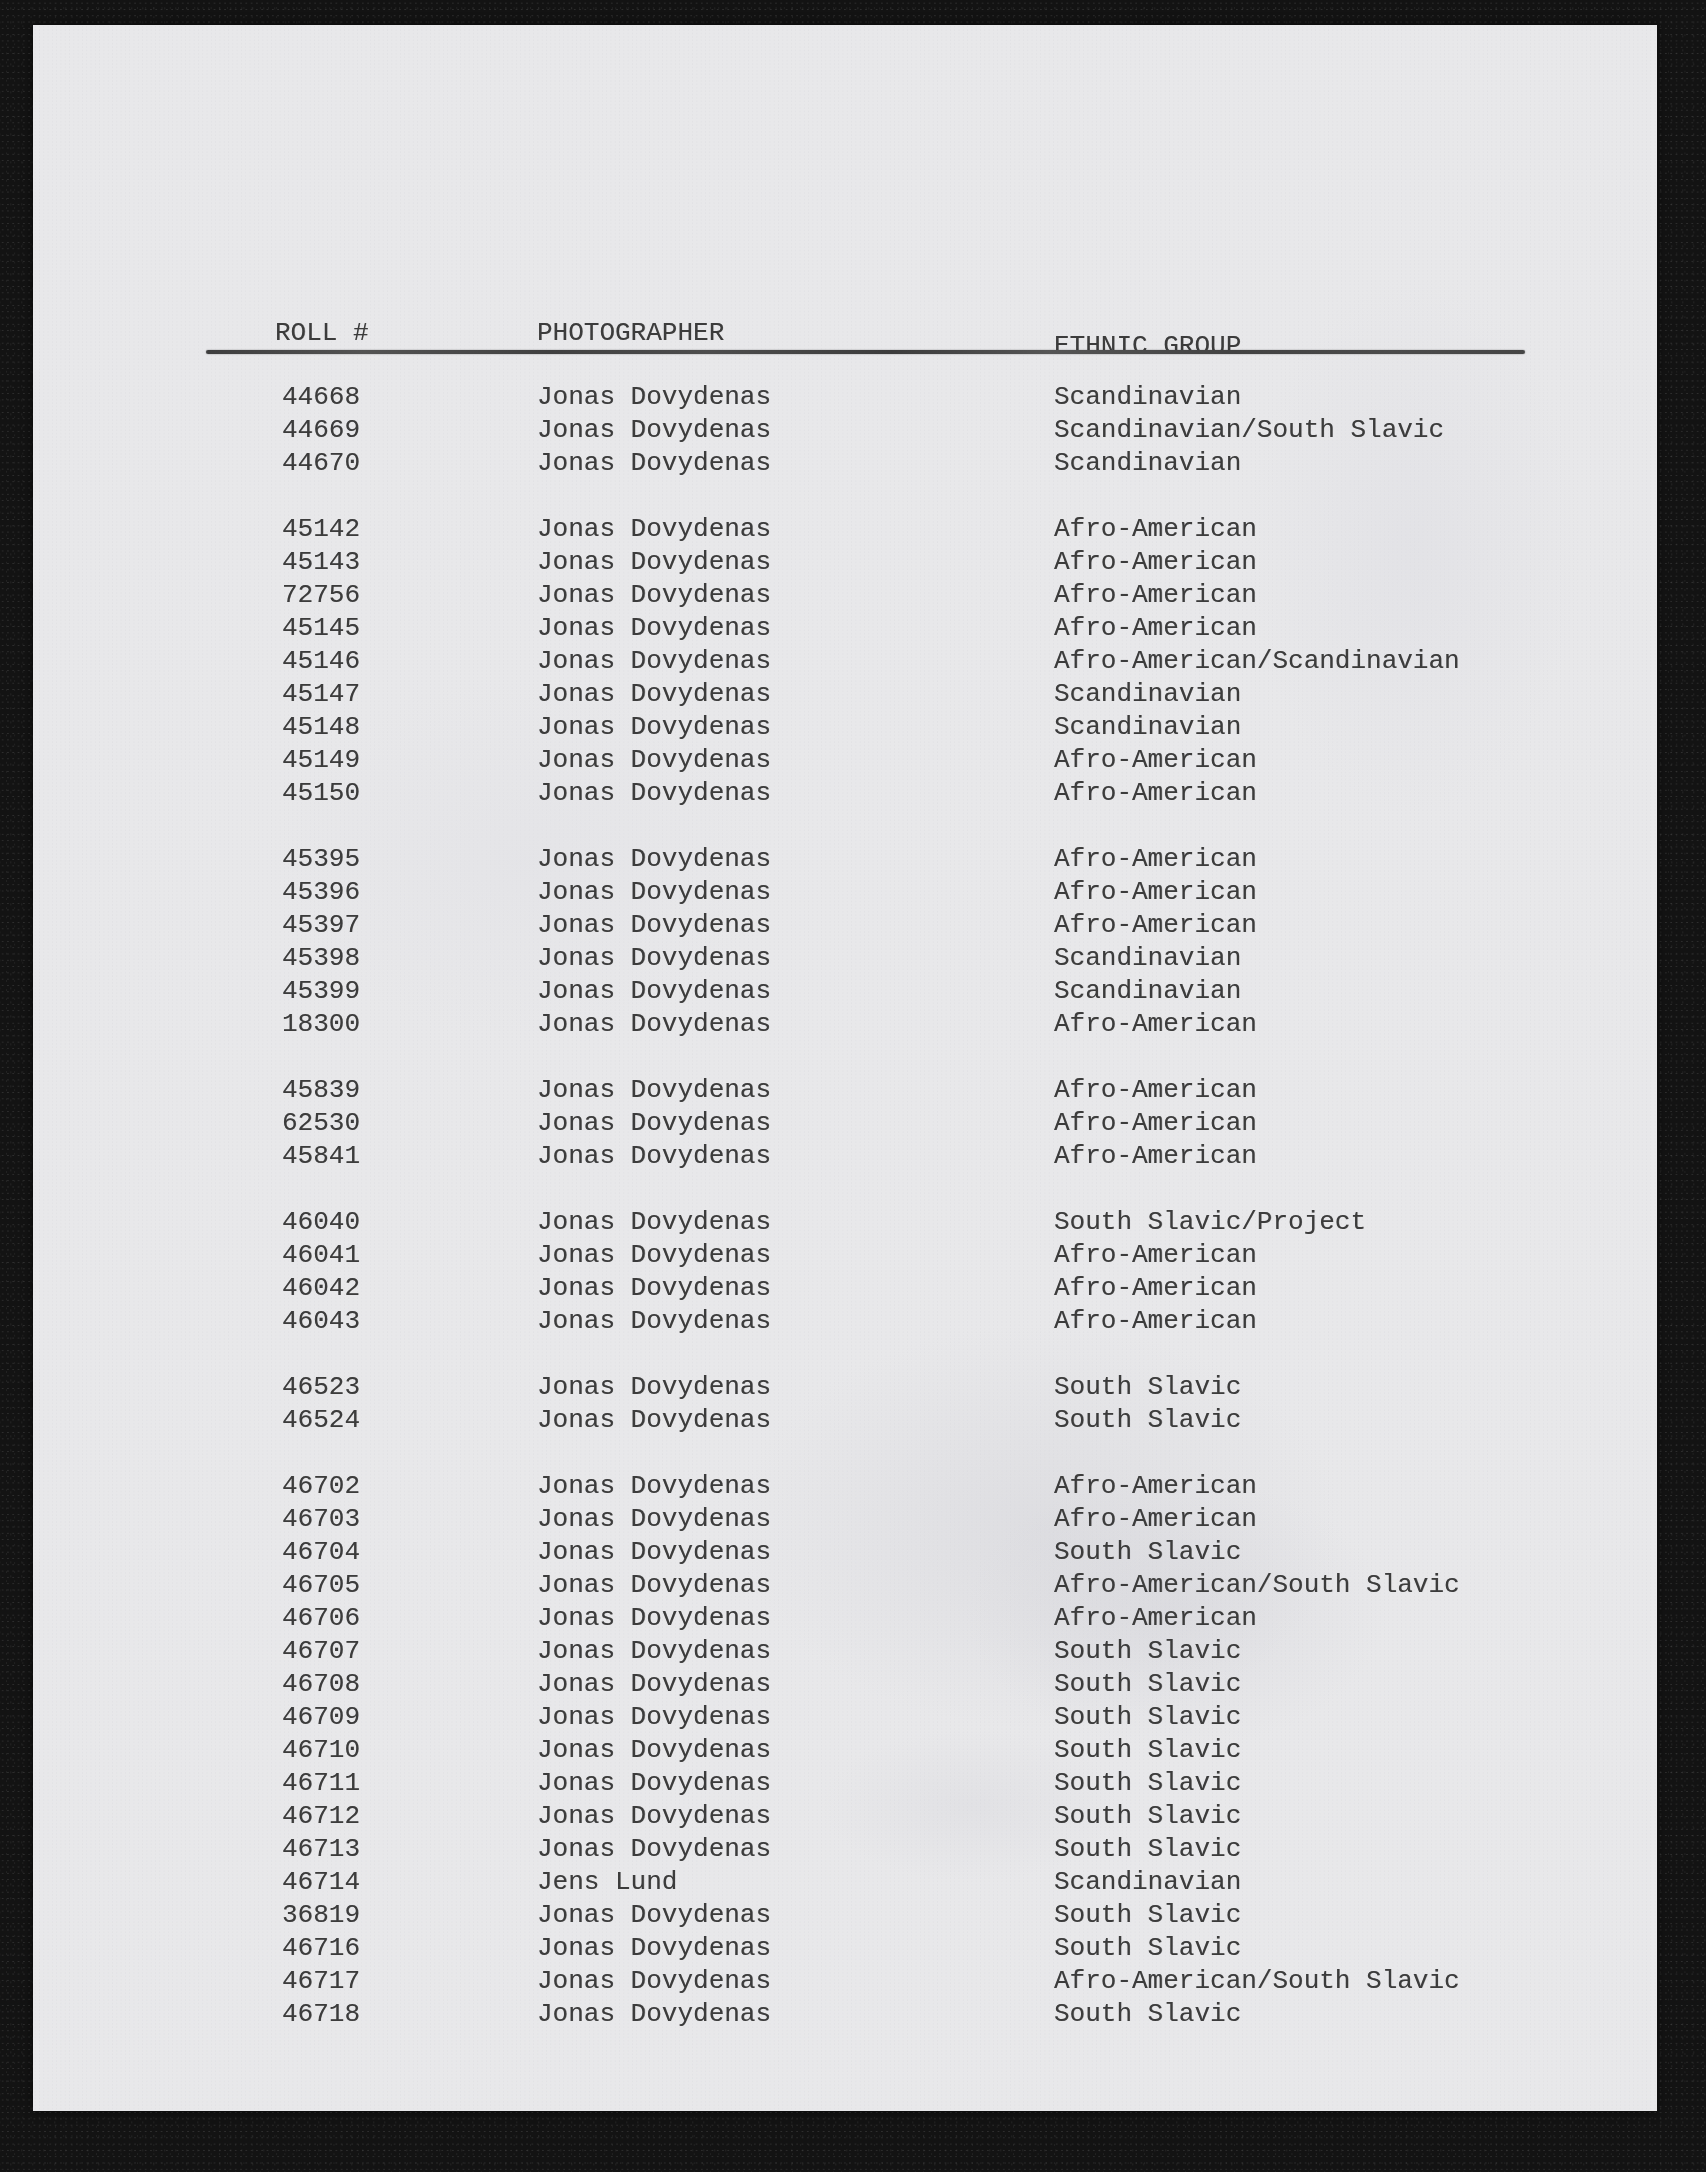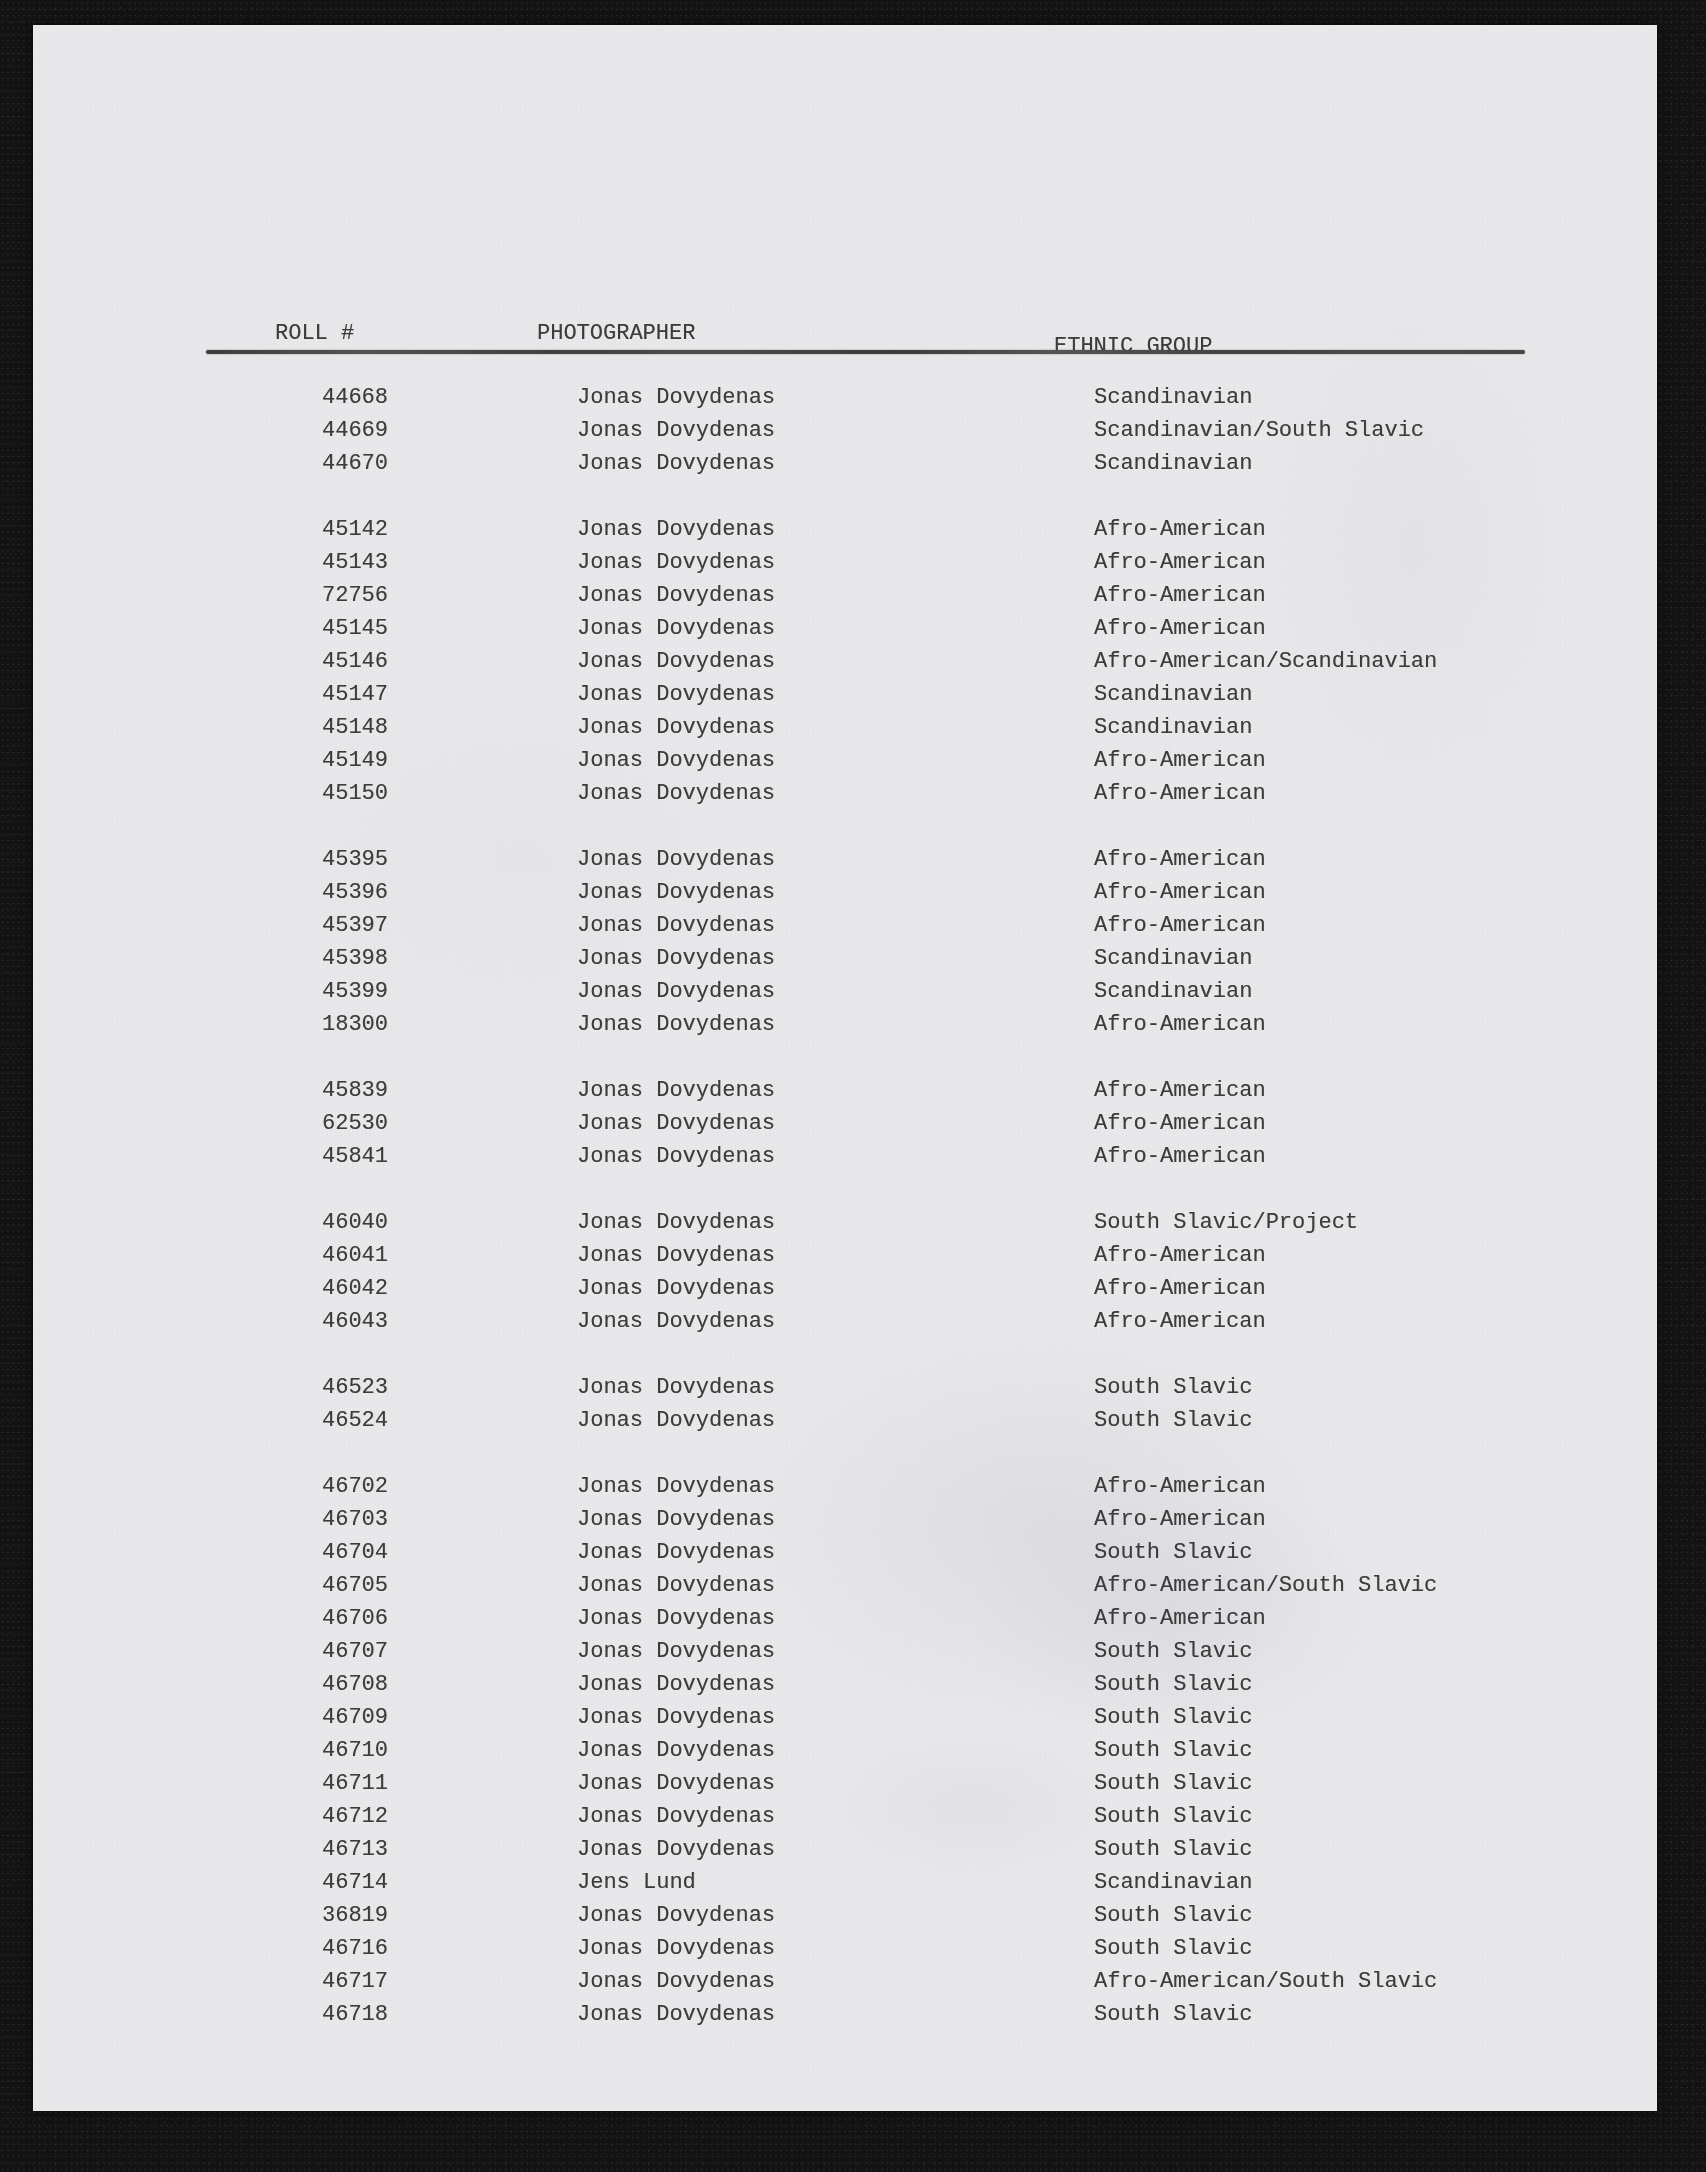--- a/index.html
+++ b/index.html
@@ -25,21 +25,21 @@
     width: 1624px; height: 2086px;
     background-color: #e8e8ea;
     background-image:
       radial-gradient(ellipse 433px 289px at 62% 72%, rgba(213,213,218,.55), transparent 70%),
       radial-gradient(ellipse 337px 241px at 30% 40%, rgba(226,226,230,.6), transparent 75%),
       radial-gradient(ellipse 241px 385px at 85% 25%, rgba(220,220,226,.45), transparent 70%),
       radial-gradient(circle, rgba(175,175,183,.10) 0 0.5px, transparent 0.8px);
     background-size: auto, auto, auto, 4.3px 3.4px;
     box-shadow: 0 0 8.7px rgba(0,0,0,.65);
     color: #3c3c3c;
-    font-size: 22px;
+    font-size: 26px;
     line-height: 33px;
     letter-spacing: 0;
   }
   .ink { text-shadow: 0.3px 0.3px 0.5px rgba(58,58,58,.38); white-space: pre; }
   .ghost-smudge { position: absolute; pointer-events: none; }
   .smudge-a {
     left: 842px; top: 1371px; width: 601px; height: 433px;
     background: radial-gradient(ellipse 50% 45% at 50% 50%, rgba(198,198,206,.28), transparent 70%);
   }
   .smudge-b {
@@ -55,21 +55,21 @@
     position: absolute;
     top: 325px; left: 173px;
     width: 1319px; height: 4.3px;
     border-radius: 2.4px;
     background: linear-gradient(90deg,
       #3e3e3e 0%, #535353 12%, #404040 26%, #4d4d4d 38%,
       #3c3c3c 52%, #555555 64%, #424242 78%, #4b4b4b 90%, #454545 100%);
     box-shadow: 0 0 1.2px rgba(55,55,55,.85);
   }
   .table-body { position: absolute; top: 356px; left: 0; width: 100%; }
-  .group { margin-bottom: 33px; margin-left: 40px; }
+  .group { margin-bottom: 33px; }
   .row { position: relative; height: 33px; }
   .cell-roll   { left: 249px; }
   .cell-photo  { left: 504px; }
   .cell-ethnic { left: 1021px; }
 </style>
 </head>
 <body>
 
 <div class="paper">
 

